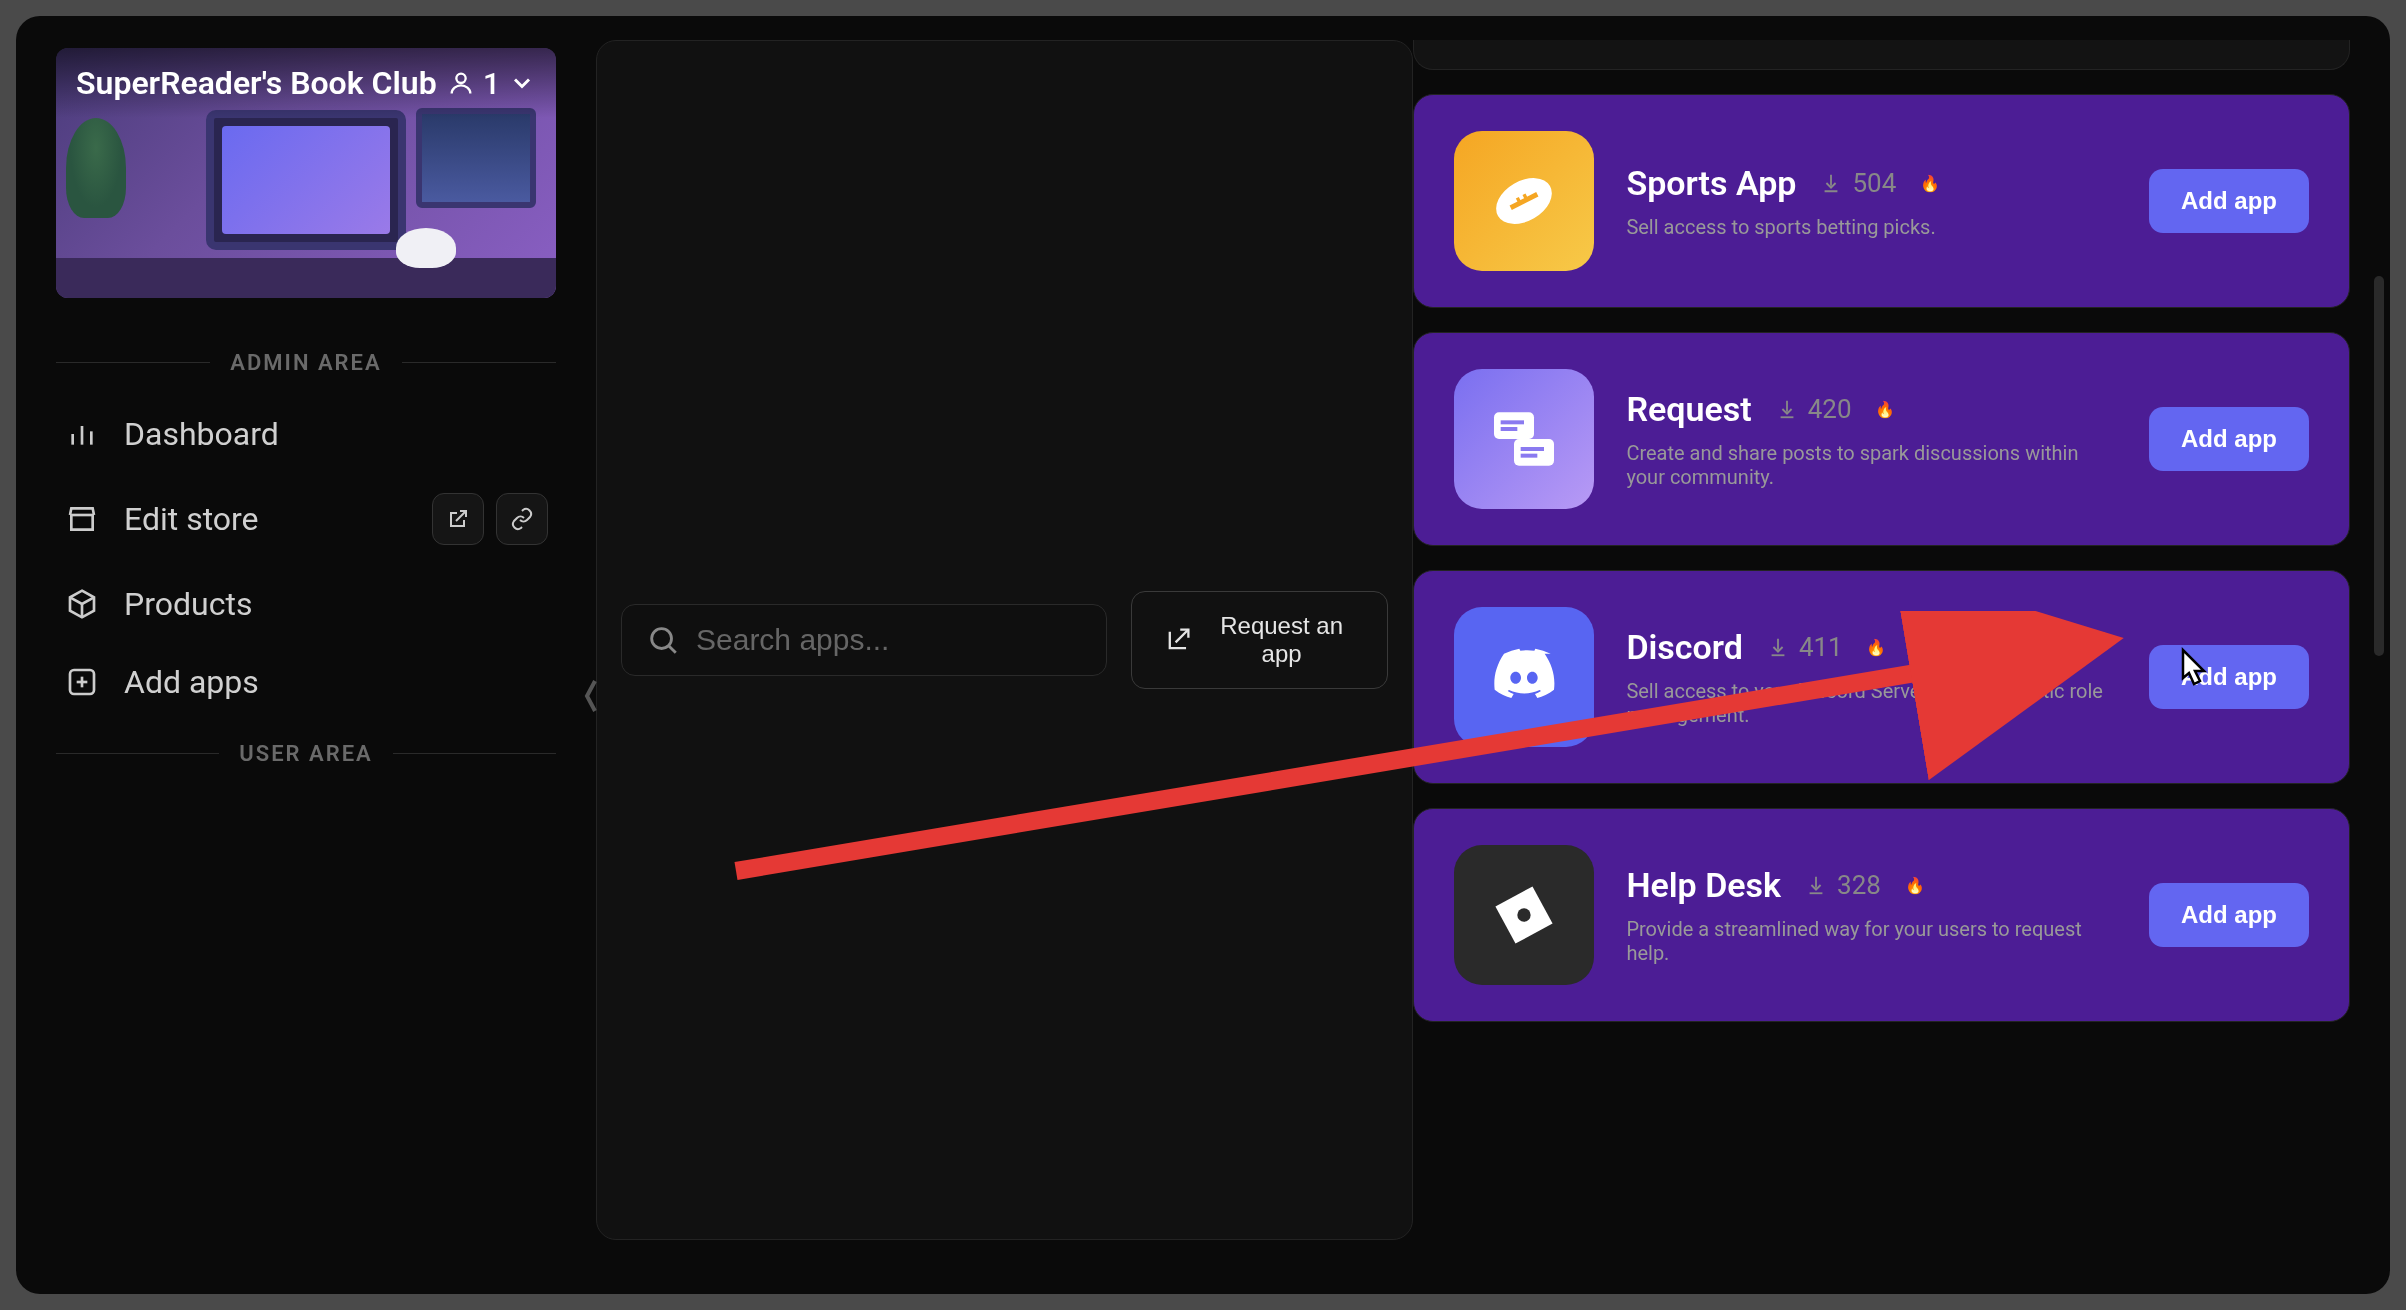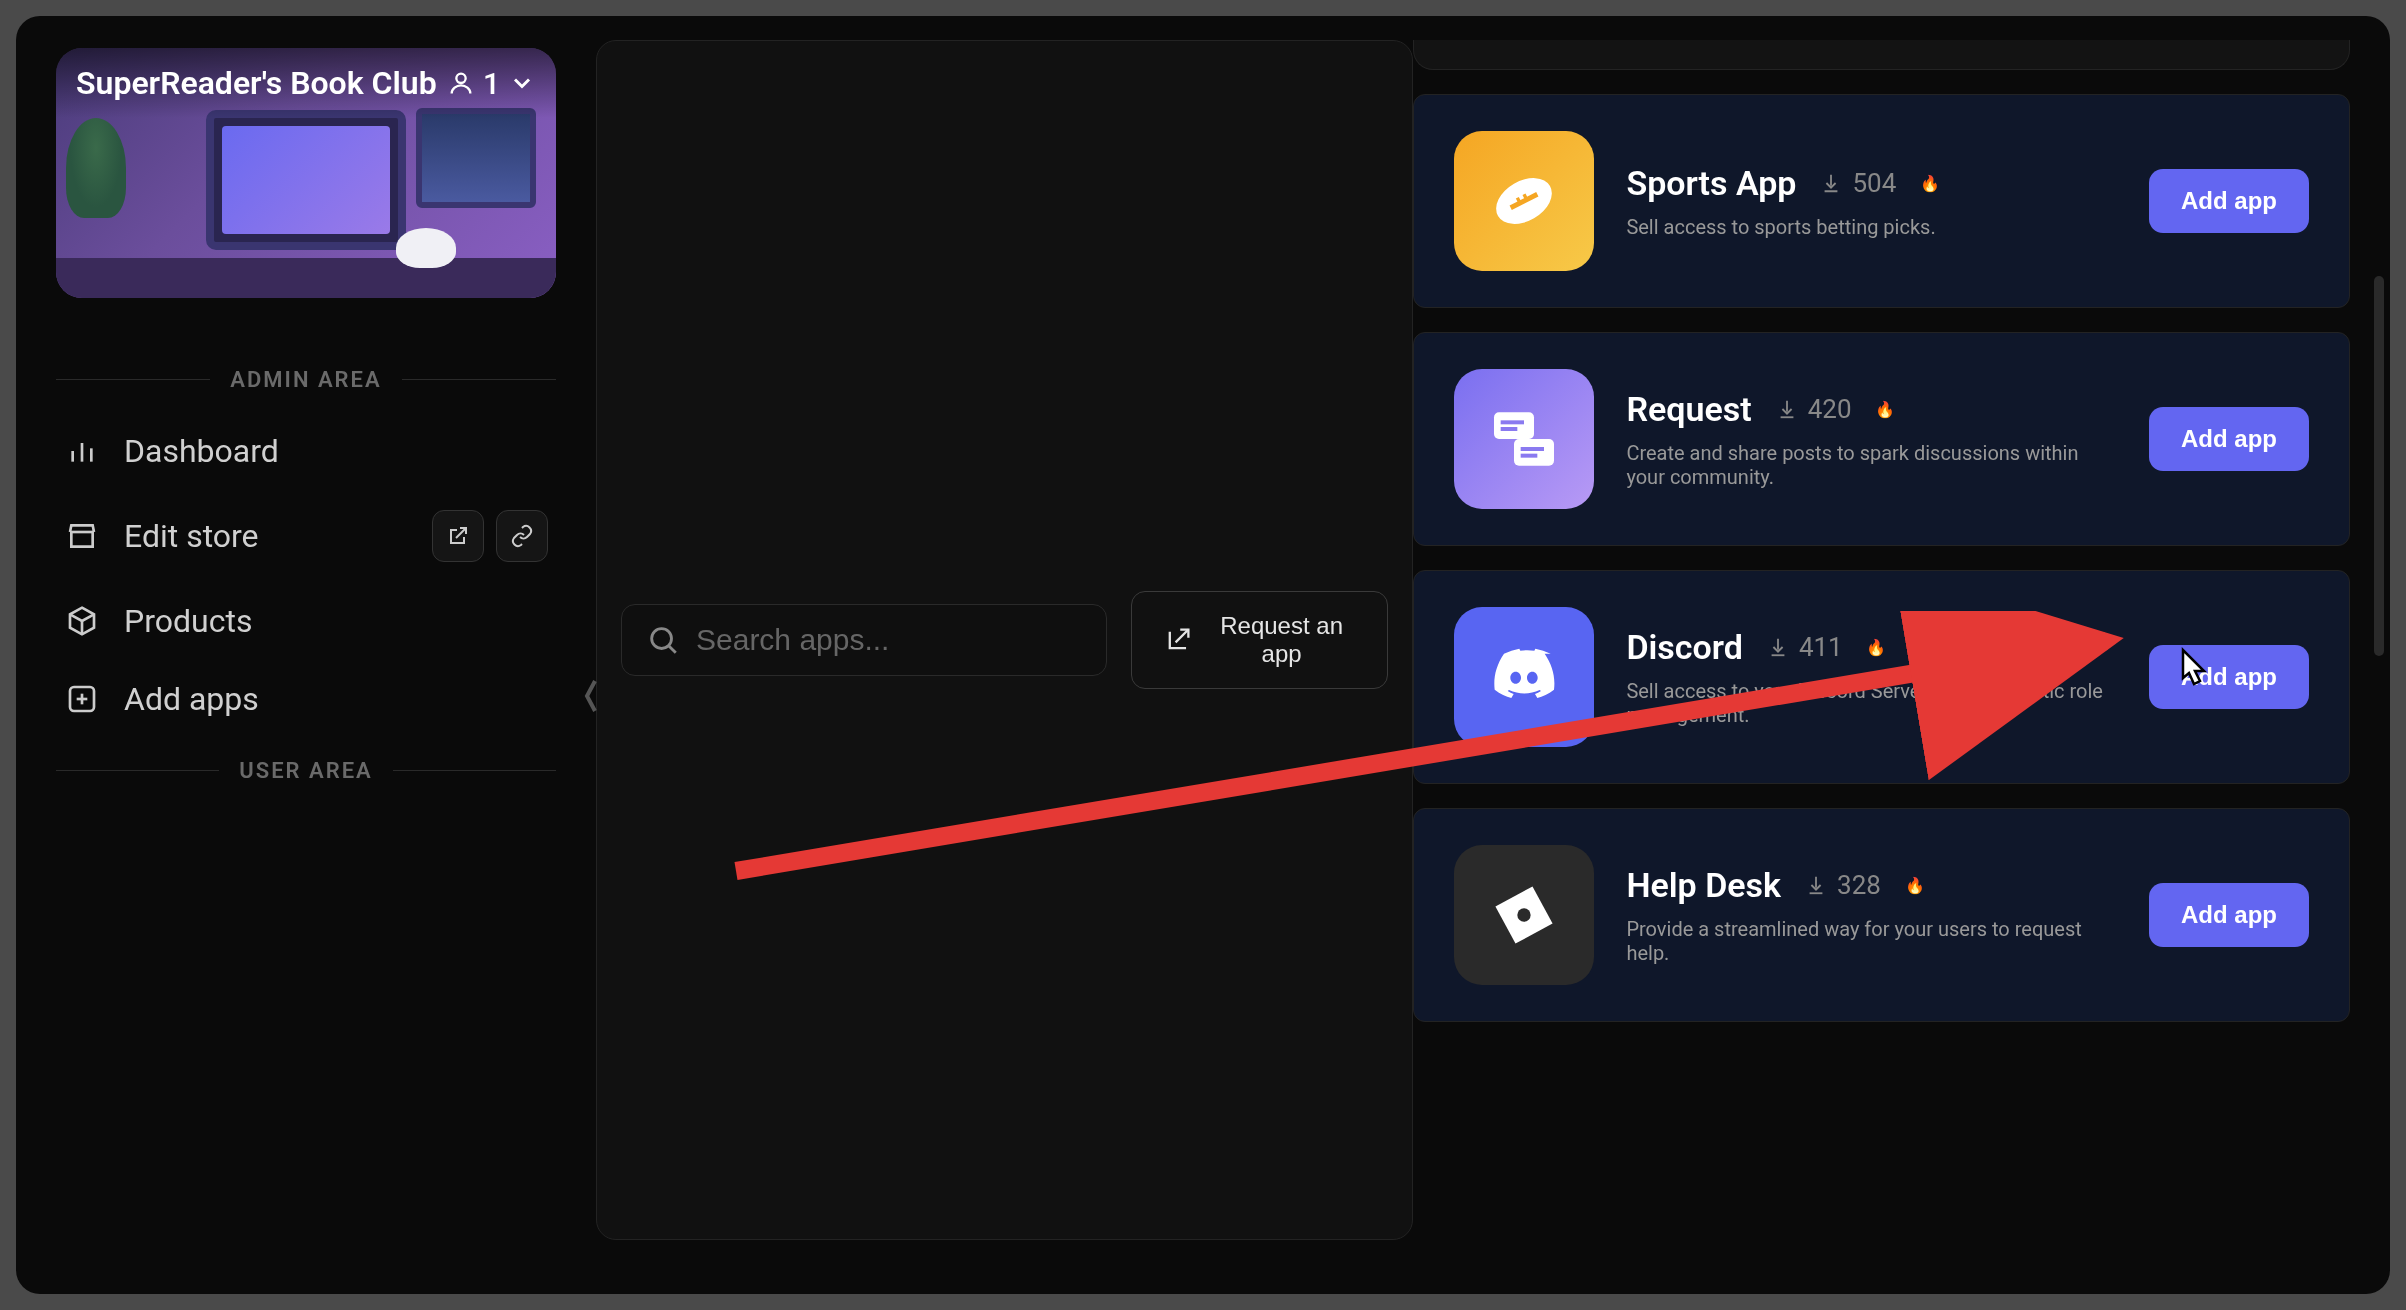--- a/index.html
+++ b/index.html
@@ -21,24 +21,24 @@
     position: relative;
   }
   .sidebar {
     width: 580px;
     padding: 32px 40px;
     display: flex;
     flex-direction: column;
   }
   .server-card {
     position: relative;
-    border-radius: 26px;
+    border-radius: 12px;
     overflow: hidden;
     height: 250px;
-    margin-bottom: 49px;
+    margin-bottom: 32px;
     background: linear-gradient(135deg, #4a3b7a 0%, #6b4e9c 40%, #8a5fc4 100%);
   }
   .server-card-overlay {
     position: absolute;
     top: 0; left: 0; right: 0;
     padding: 16px 20px;
     display: flex;
     justify-content: space-between;
     align-items: center;
     background: linear-gradient(180deg, rgba(0,0,0,0.55), rgba(0,0,0,0));
@@ -223,23 +223,23 @@
     height: 30px;
     background: #131313;
     border: 1px solid #232323;
     border-top: none;
     border-radius: 0 0 20px 20px;
   }
   .app-card {
     display: flex;
     align-items: center;
     gap: 32px;
-    background: #0f172a;
+    background: #4c1d95;
     border: 1px solid #232323;
-    border-radius: 12px;
+    border-radius: 20px;
     padding: 36px 40px;
   }
   .app-icon {
     width: 140px;
     height: 140px;
     border-radius: 28px;
     display: flex;
     align-items: center;
     justify-content: center;
     flex-shrink: 0;

